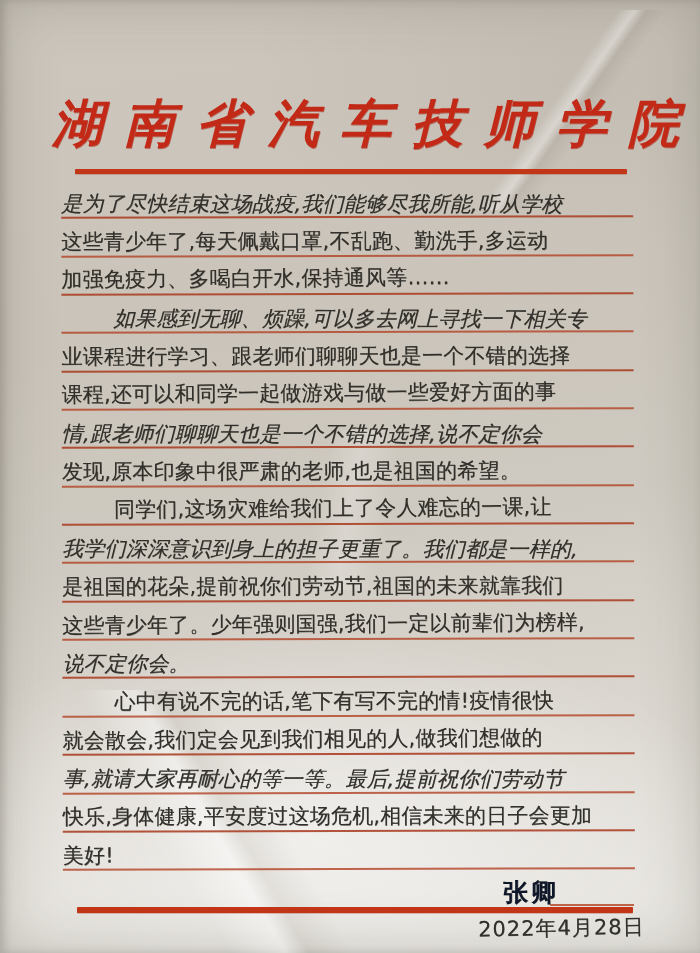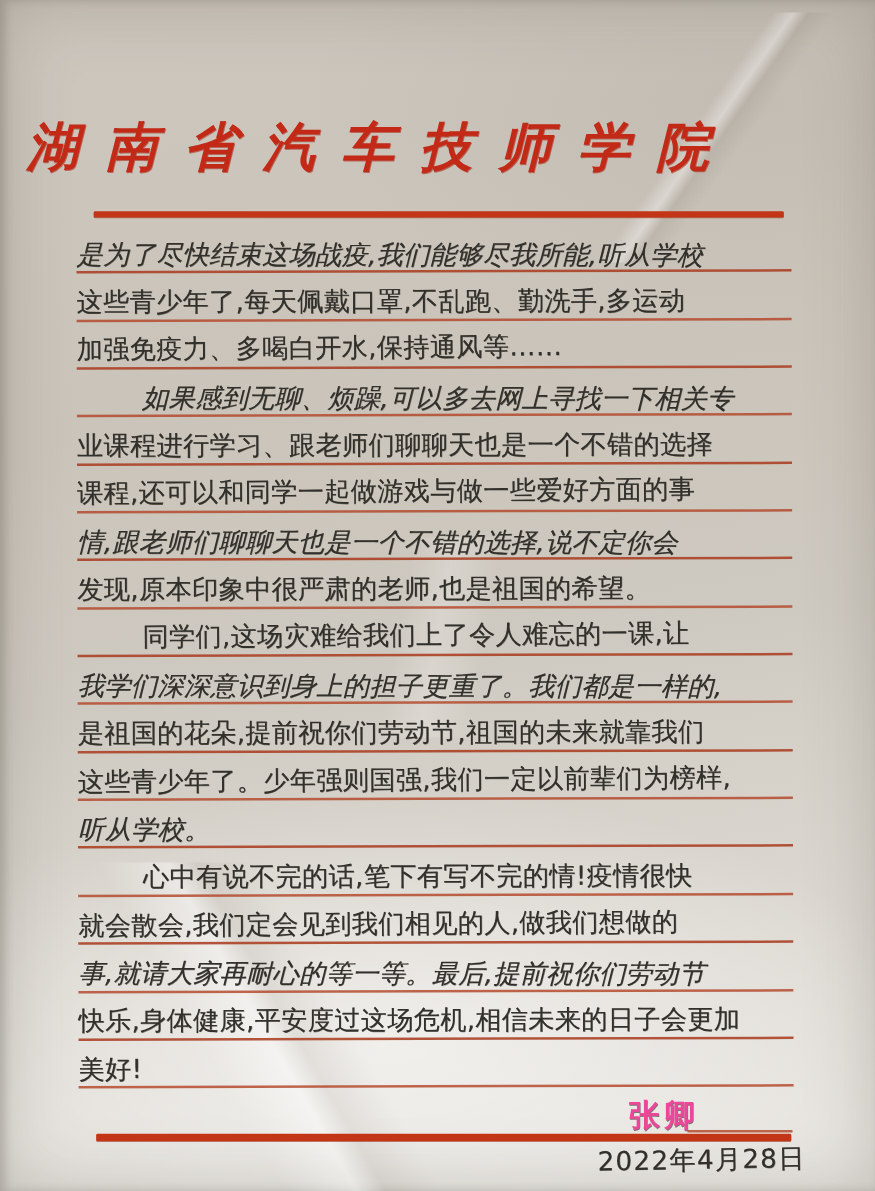--- a/index.html
+++ b/index.html
@@ -16,22 +16,22 @@
   
   .crease{position:absolute;pointer-events:none;}
   .crease-tr{left:430px;top:10px;width:270px;height:200px;
     background:linear-gradient(125deg,rgba(255,255,255,0) 46%,rgba(255,255,255,0.35) 50%,rgba(110,100,88,0.12) 53%,rgba(255,255,255,0) 58%);}
   .crease-bl{left:0;top:690px;width:420px;height:263px;
     background:linear-gradient(60deg,rgba(255,255,255,0) 40%,rgba(255,255,255,0.4) 50%,rgba(120,110,95,0.10) 54%,rgba(255,255,255,0) 62%);}
   .crease-mid{left:40px;top:430px;width:620px;height:160px;
     background:linear-gradient(100deg,rgba(255,255,255,0) 45%,rgba(255,255,255,0.22) 50%,rgba(255,255,255,0) 56%);}
 
   .letterhead{
-    position:absolute;left:0;top:90px;width:700px;text-align:left;
-    color:#c22a17;font-size:42px;font-weight:bold;font-style:italic;
+    position:absolute;left:0;top:90px;width:700px;text-align:right;
+    color:#c22a17;font-size:51px;font-weight:bold;font-style:italic;
     letter-spacing:21px;text-indent:21px;white-space:nowrap;
     text-shadow:0.5px 0.5px 0 rgba(165,30,15,0.55);
   }
 
   .rule-thick{position:absolute;background:#c23516;border-radius:1px;
     box-shadow:0 0.5px 0 rgba(150,40,15,0.5);}
   .rule-thick.top{left:75px;top:169px;width:552px;height:5px;}
   .rule-thick.bottom{left:77px;top:907px;width:556px;height:6px;}
 
   .lines{
@@ -49,21 +49,21 @@
     font-size:21px;line-height:1.22;white-space:nowrap;
     color:#32302b;letter-spacing:0.2px;
     text-shadow:0.35px 0.35px 0 rgba(45,42,36,0.55);
     transform-origin:left bottom;
   }
   .line:nth-child(3n) span{transform:rotate(-0.25deg);}
   .line:nth-child(3n+1) span{transform:rotate(0.2deg);font-style:italic;}
 
   .sig-name{
     position:absolute;left:503px;top:876px;font-size:25px;font-weight:bold;
-    color:#ec4899;letter-spacing:3px;
+    color:#0f172a;letter-spacing:3px;
     text-shadow:0.4px 0.4px 0 rgba(45,42,36,0.6);
   }
   .sig-rule-thin{position:absolute;left:550px;top:904px;width:84px;height:2px;
     background:rgba(178,70,40,0.82);}
   .sig-date{
     position:absolute;left:478px;top:914px;font-size:21px;
     color:#32302b;letter-spacing:1px;
     text-shadow:0.35px 0.35px 0 rgba(45,42,36,0.55);
     transform:rotate(-1deg);
   }
@@ -109,21 +109,21 @@
     <div class="line">
       <span>我学们深深意识到身上的担子更重了。我们都是一样的,</span>
     </div>
     <div class="line">
       <span>是祖国的花朵,提前祝你们劳动节,祖国的未来就靠我们</span>
     </div>
     <div class="line">
       <span>这些青少年了。少年强则国强,我们一定以前辈们为榜样,</span>
     </div>
     <div class="line">
-      <span>听从学校。</span>
+      <span>说不定你会。</span>
     </div>
     <div class="line indent">
       <span>心中有说不完的话,笔下有写不完的情!疫情很快</span>
     </div>
     <div class="line">
       <span>就会散会,我们定会见到我们相见的人,做我们想做的</span>
     </div>
     <div class="line">
       <span>事,就请大家再耐心的等一等。最后,提前祝你们劳动节</span>
     </div>

